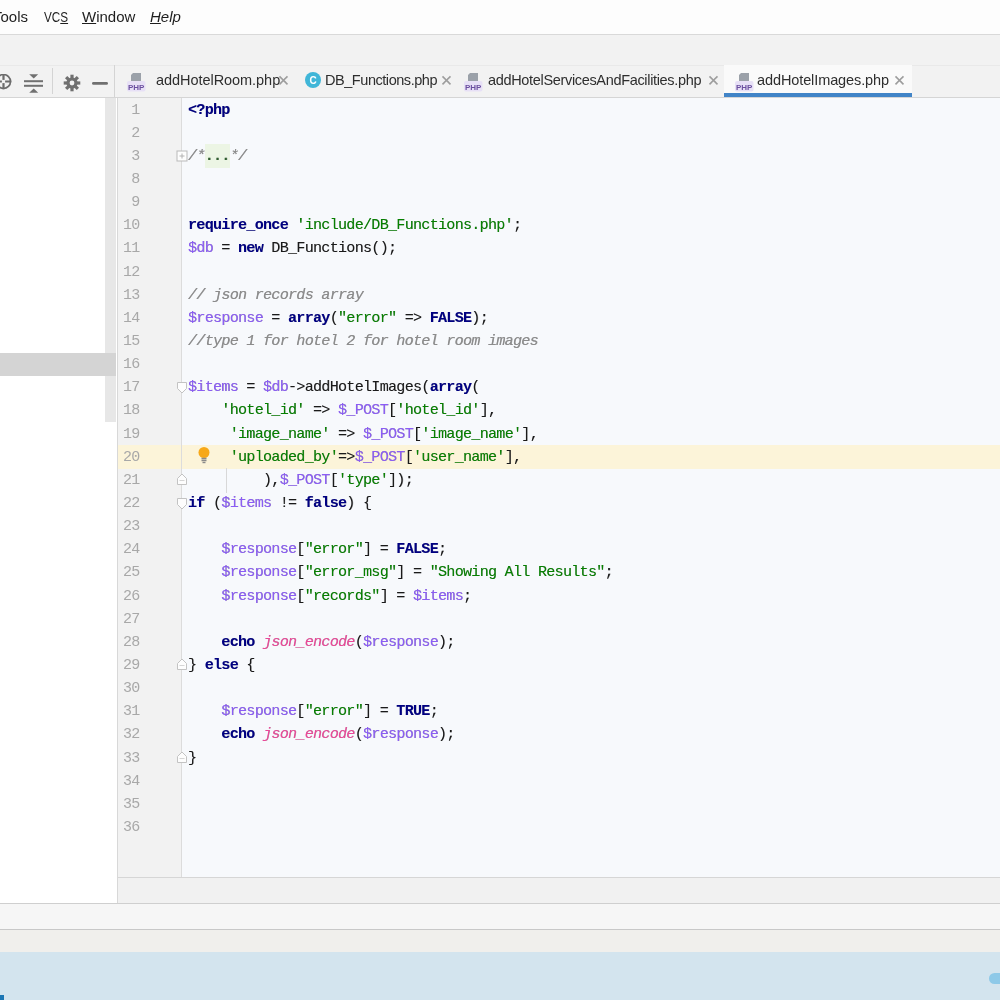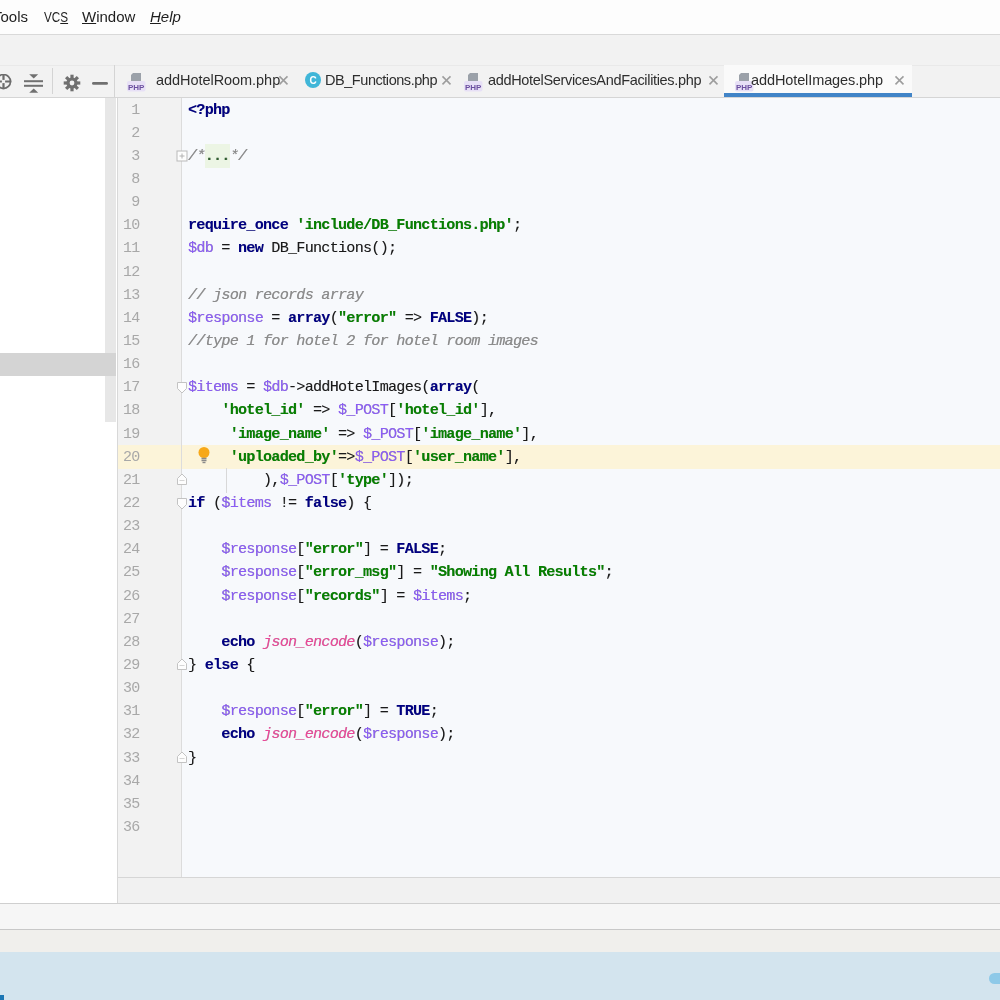--- a/index.html
+++ b/index.html
@@ -28,21 +28,21 @@
   
   #gutter{left:118px;top:98px;width:63px;height:779px;background:#f2f2f2;}
   #gutline{left:181px;top:98px;width:1px;height:779px;background:#dcdcdc;}
   #editor{left:182px;top:98px;width:818px;height:779px;background:#f7f9fc;}
   #curline{left:118px;top:445px;width:882px;height:24px;background:#fcf4d9;}
   pre{margin:0;font-family:"Liberation Mono",monospace;}
   #nums{left:118px;top:98.6px;width:21.6px;text-align:right;letter-spacing:-0.67px;
         font-size:15px;line-height:23.14px;color:#a8a8a8;}
   #code{left:188px;top:98.6px;font-size:15px;letter-spacing:-0.67px;line-height:23.14px;color:#1a1a1a;text-shadow:0.3px 0 0 rgba(0,0,0,0.35);}
   .k{color:#000082;font-weight:bold;}
-  .s{color:#068000;font-weight:bold;}
+  .s{color:#068000;font-weight:normal;}
   .v{color:#8b5cf6;}
   .c{color:#8c8c8c;font-style:italic;}
   .fn{font-style:italic;color:#ec4899;}
   .fold{background:#ecf5e4;color:#2f5f2f;font-style:normal;font-weight:bold;padding:4px 0 3px 0;}
   #indent1{left:226px;top:468px;width:1px;height:25px;background:#d8d8d8;}
   
   #botline1{left:118px;top:877px;width:882px;height:1px;background:#d6d6d6;}
   #botstrip1{left:118px;top:878px;width:882px;height:25px;background:#f1f1f1;}
   #botline2{left:0;top:903px;width:1000px;height:1px;background:#cfcfcf;}
   #botstrip2{left:0;top:904px;width:1000px;height:25px;background:#f6f6f6;}
@@ -123,21 +123,21 @@
     </svg>
     <span class="tabtext" style="left:28px;letter-spacing:-0.33px;text-align:right;">addHotelServicesAndFacilities.php</span>
     <span class="tclose" style="left:247px;">✕</span>
   </div>
   <div class="tab" style="left:724px;width:188px;">
     <svg class="abs" style="left:10px;top:5px;" width="22" height="22" viewBox="0 0 22 22">
       <path d="M7 3h8v9H5V5z" fill="#9ba1a9"></path>
       <rect x="1" y="11" width="18.5" height="10.5" rx="2" fill="#e7e0f6"></rect>
       <text x="10.2" y="19.6" font-size="8" font-weight="bold" fill="#6b4fa0" text-anchor="middle" font-family="Liberation Sans">PHP</text>
     </svg>
-    <span class="tabtext" style="left:27px;letter-spacing:-0.1px;">addHotelImages.php</span>
+    <span class="tabtext" style="left:33px;letter-spacing:-0.1px;">addHotelImages.php</span>
     <span class="tclose" style="left:169px;">✕</span>
   </div>
 
   <div class="abs" id="leftpanel"></div>
   <div class="abs" id="lstrip"></div>
   <div class="abs" id="lbar"></div>
   <div class="abs" id="lborder"></div>
 
   <div class="abs" id="gutter"></div>
   <div class="abs" id="editor"></div>

